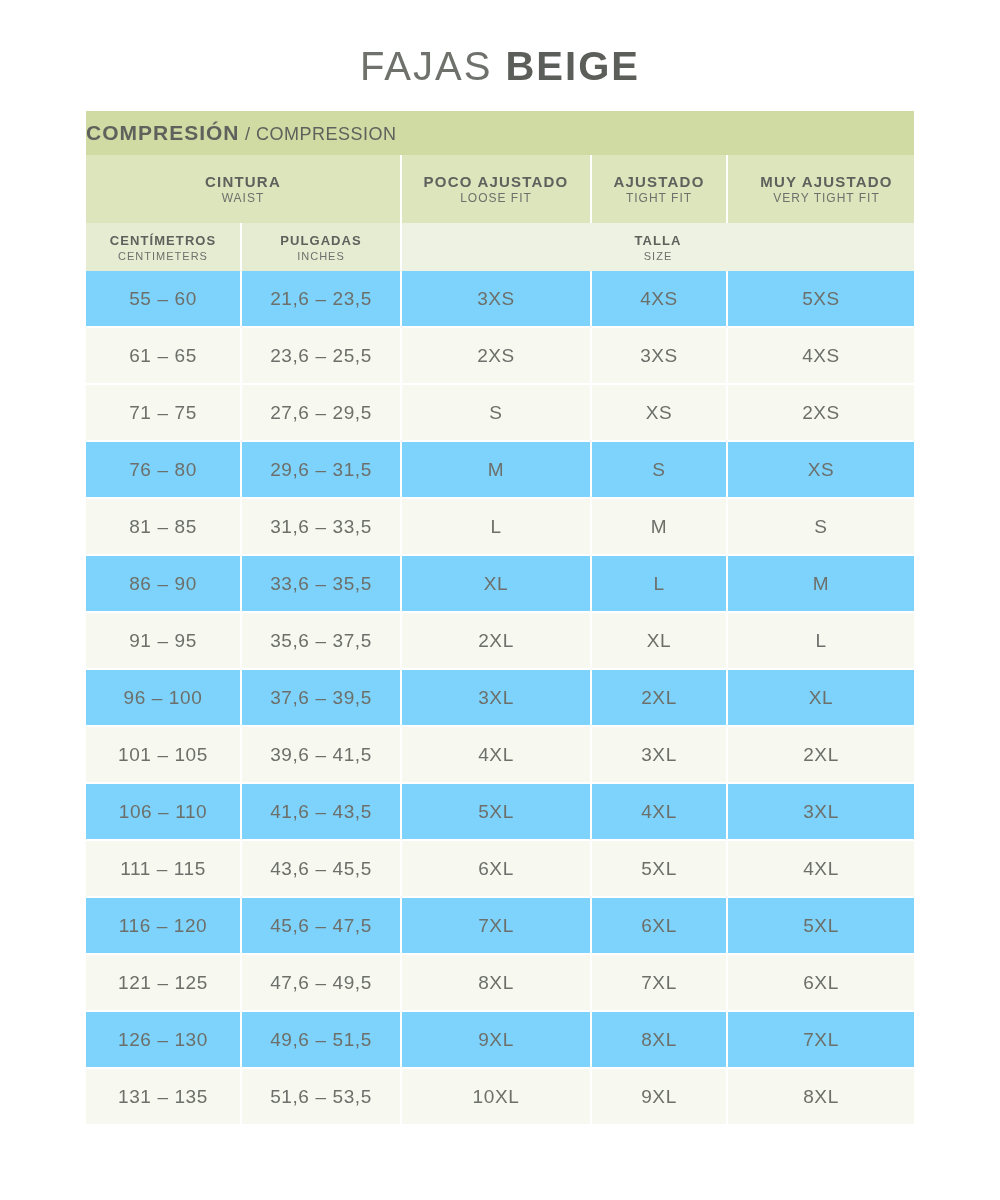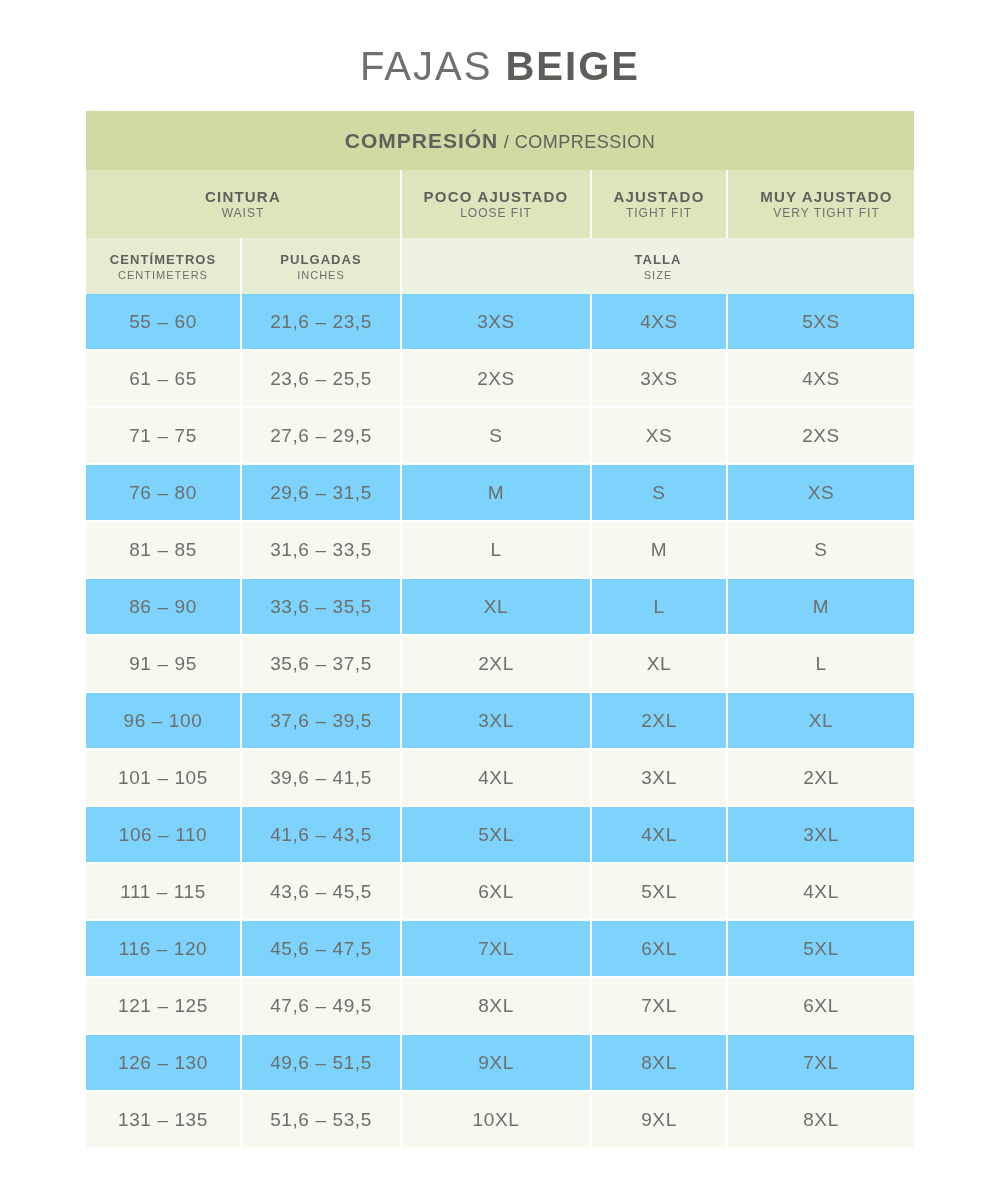--- a/index.html
+++ b/index.html
@@ -46,22 +46,21 @@
     width: 828px;
     table-layout: fixed;
   }
   table.size-table td, table.size-table th {
     padding: 0;
     margin: 0;
   }
 
   .band-title {
     background: #cfdba3;
-    height: 59px;
-    text-align: center;
+    height: 44px;
     font-size: 21px;
     color: #5f615c;
     letter-spacing: 0.5px;
   }
   .band-title .b1 {
     font-weight: 700;
     letter-spacing: 1px;
   }
   .band-title .b2 {
     font-weight: 400;
@@ -89,21 +88,21 @@
     display: block;
     font-size: 12px;
     font-weight: 400;
     letter-spacing: 1px;
     color: #6e706b;
     line-height: 15px;
   }
 
   .hdr-sub {
     background: #e6ecd2;
-    height: 56px;
+    height: 48px;
     text-align: center;
     vertical-align: middle;
     border-right: 2px solid #ffffff;
   }
   .hdr-sub:last-child { border-right: none; }
   .hdr-sub .l1 {
     display: block;
     font-size: 13px;
     font-weight: 700;
     letter-spacing: 1.1px;

